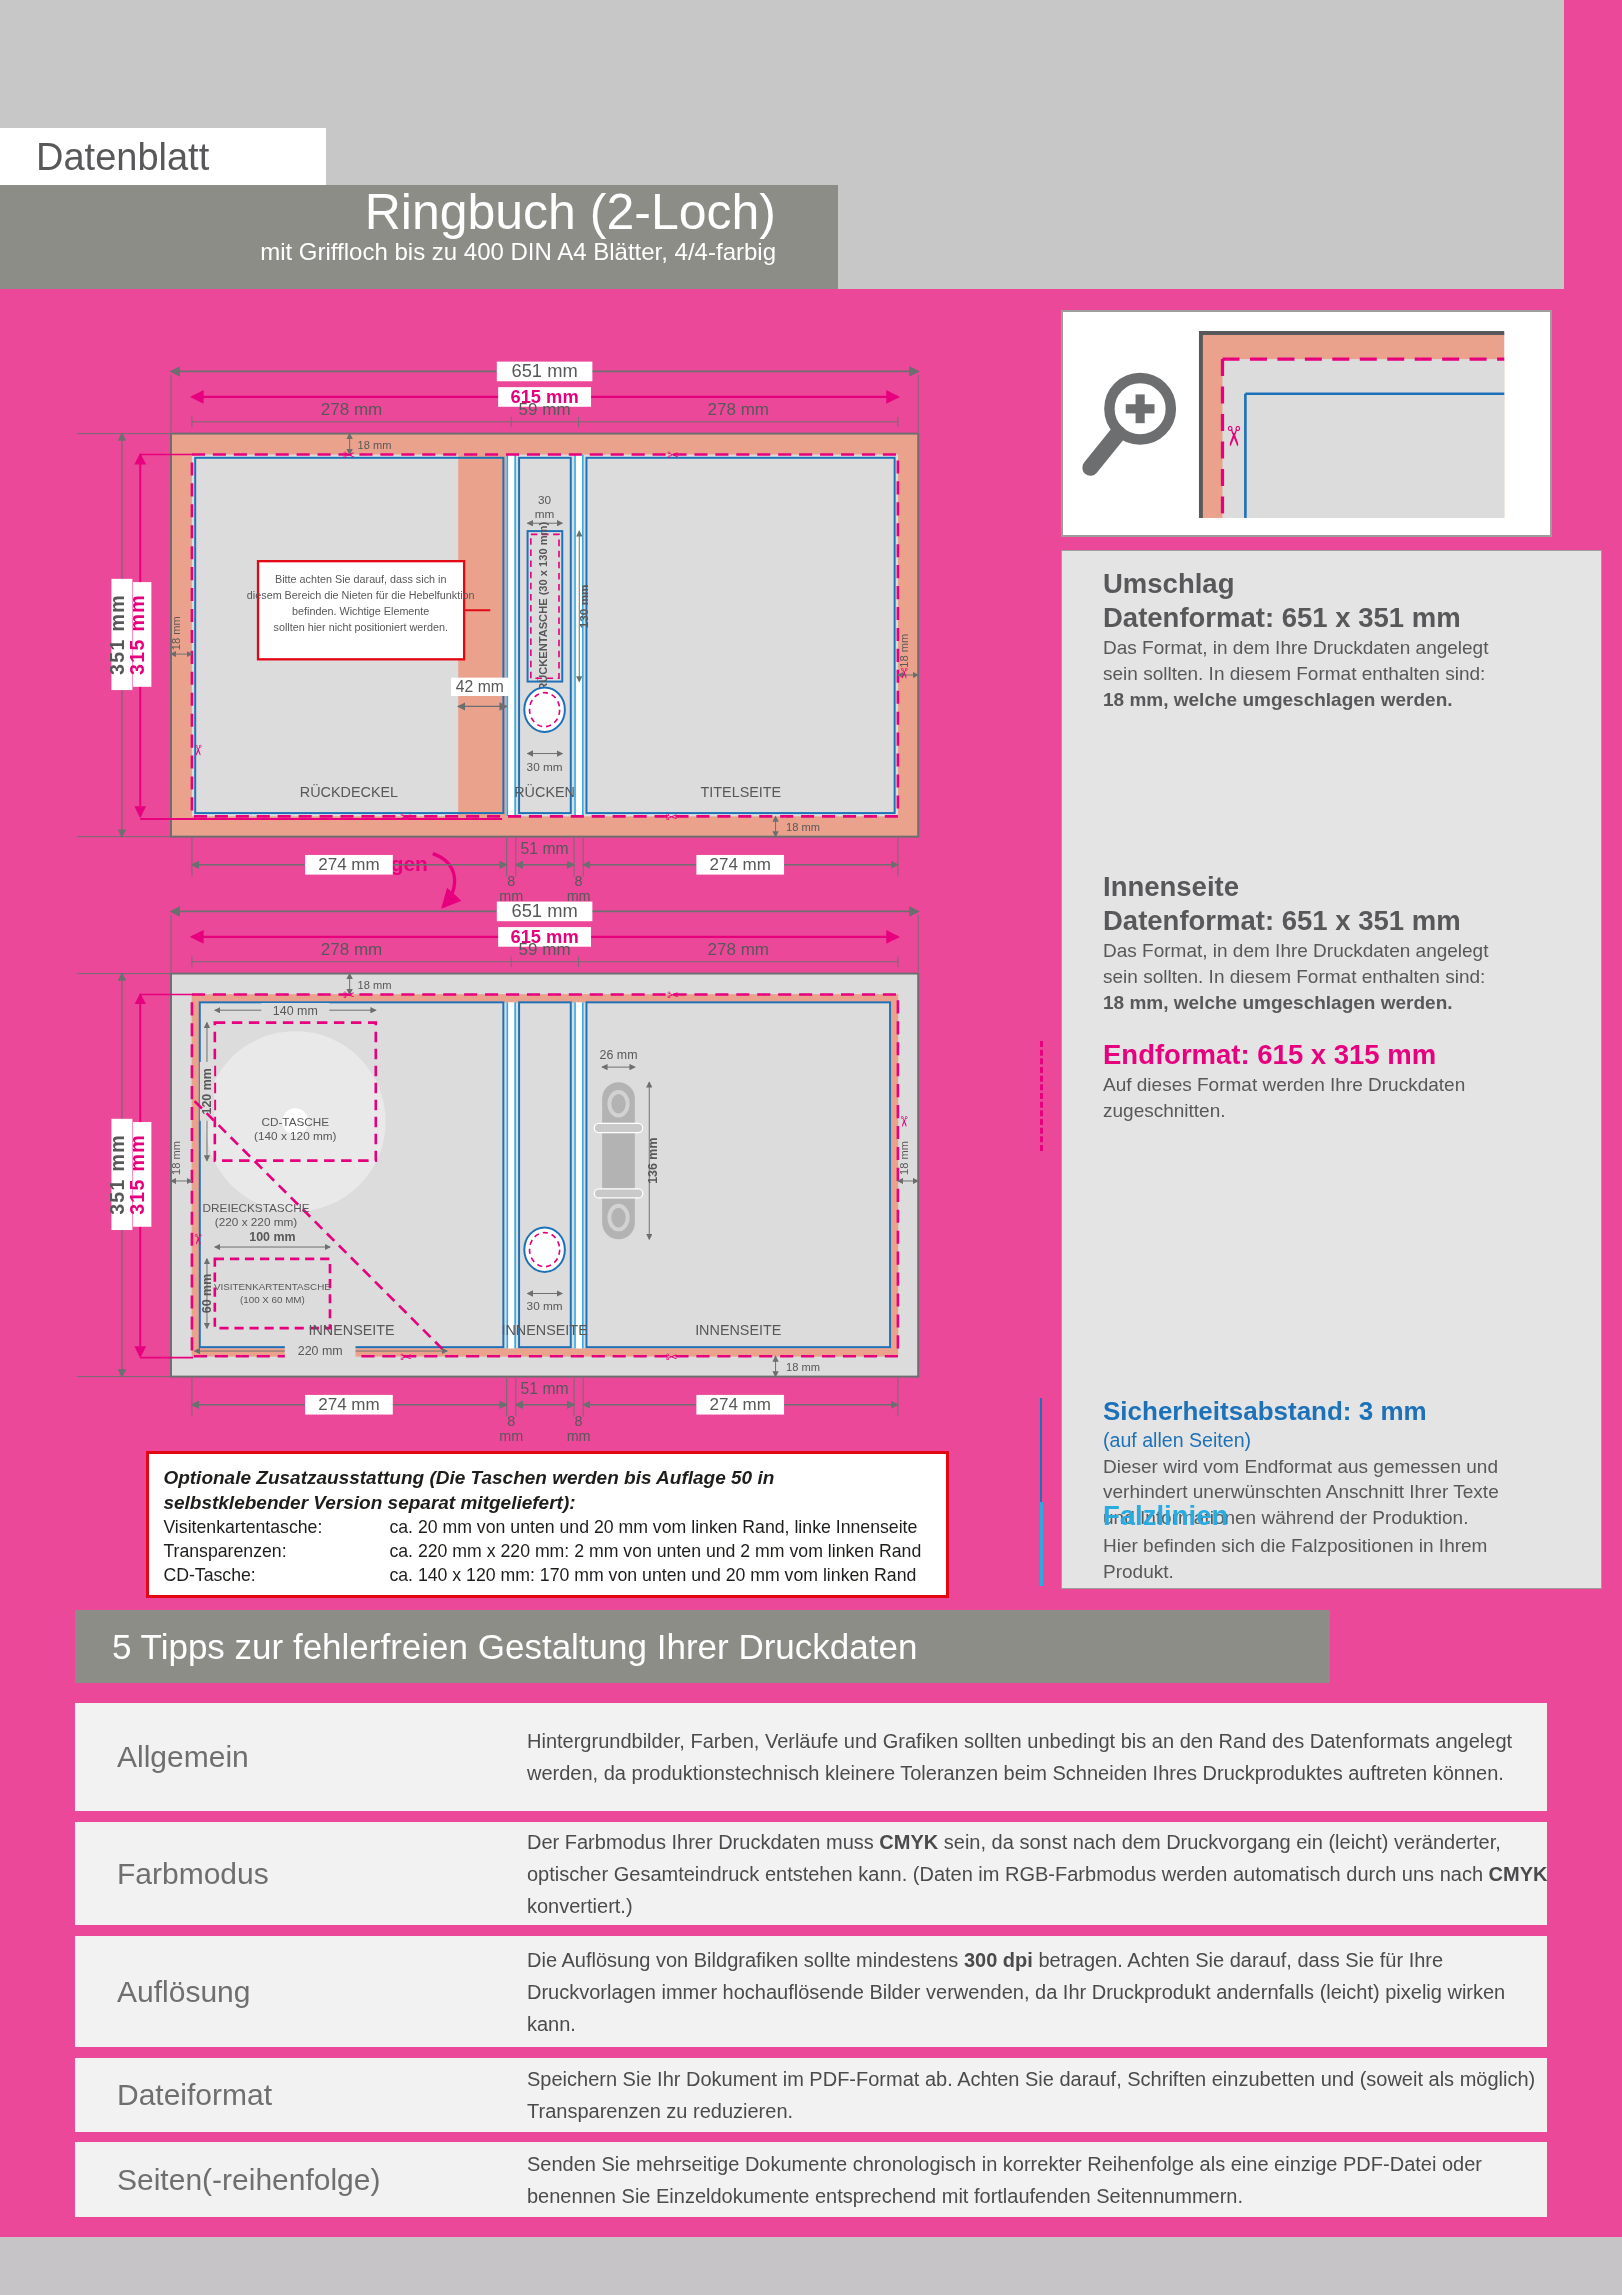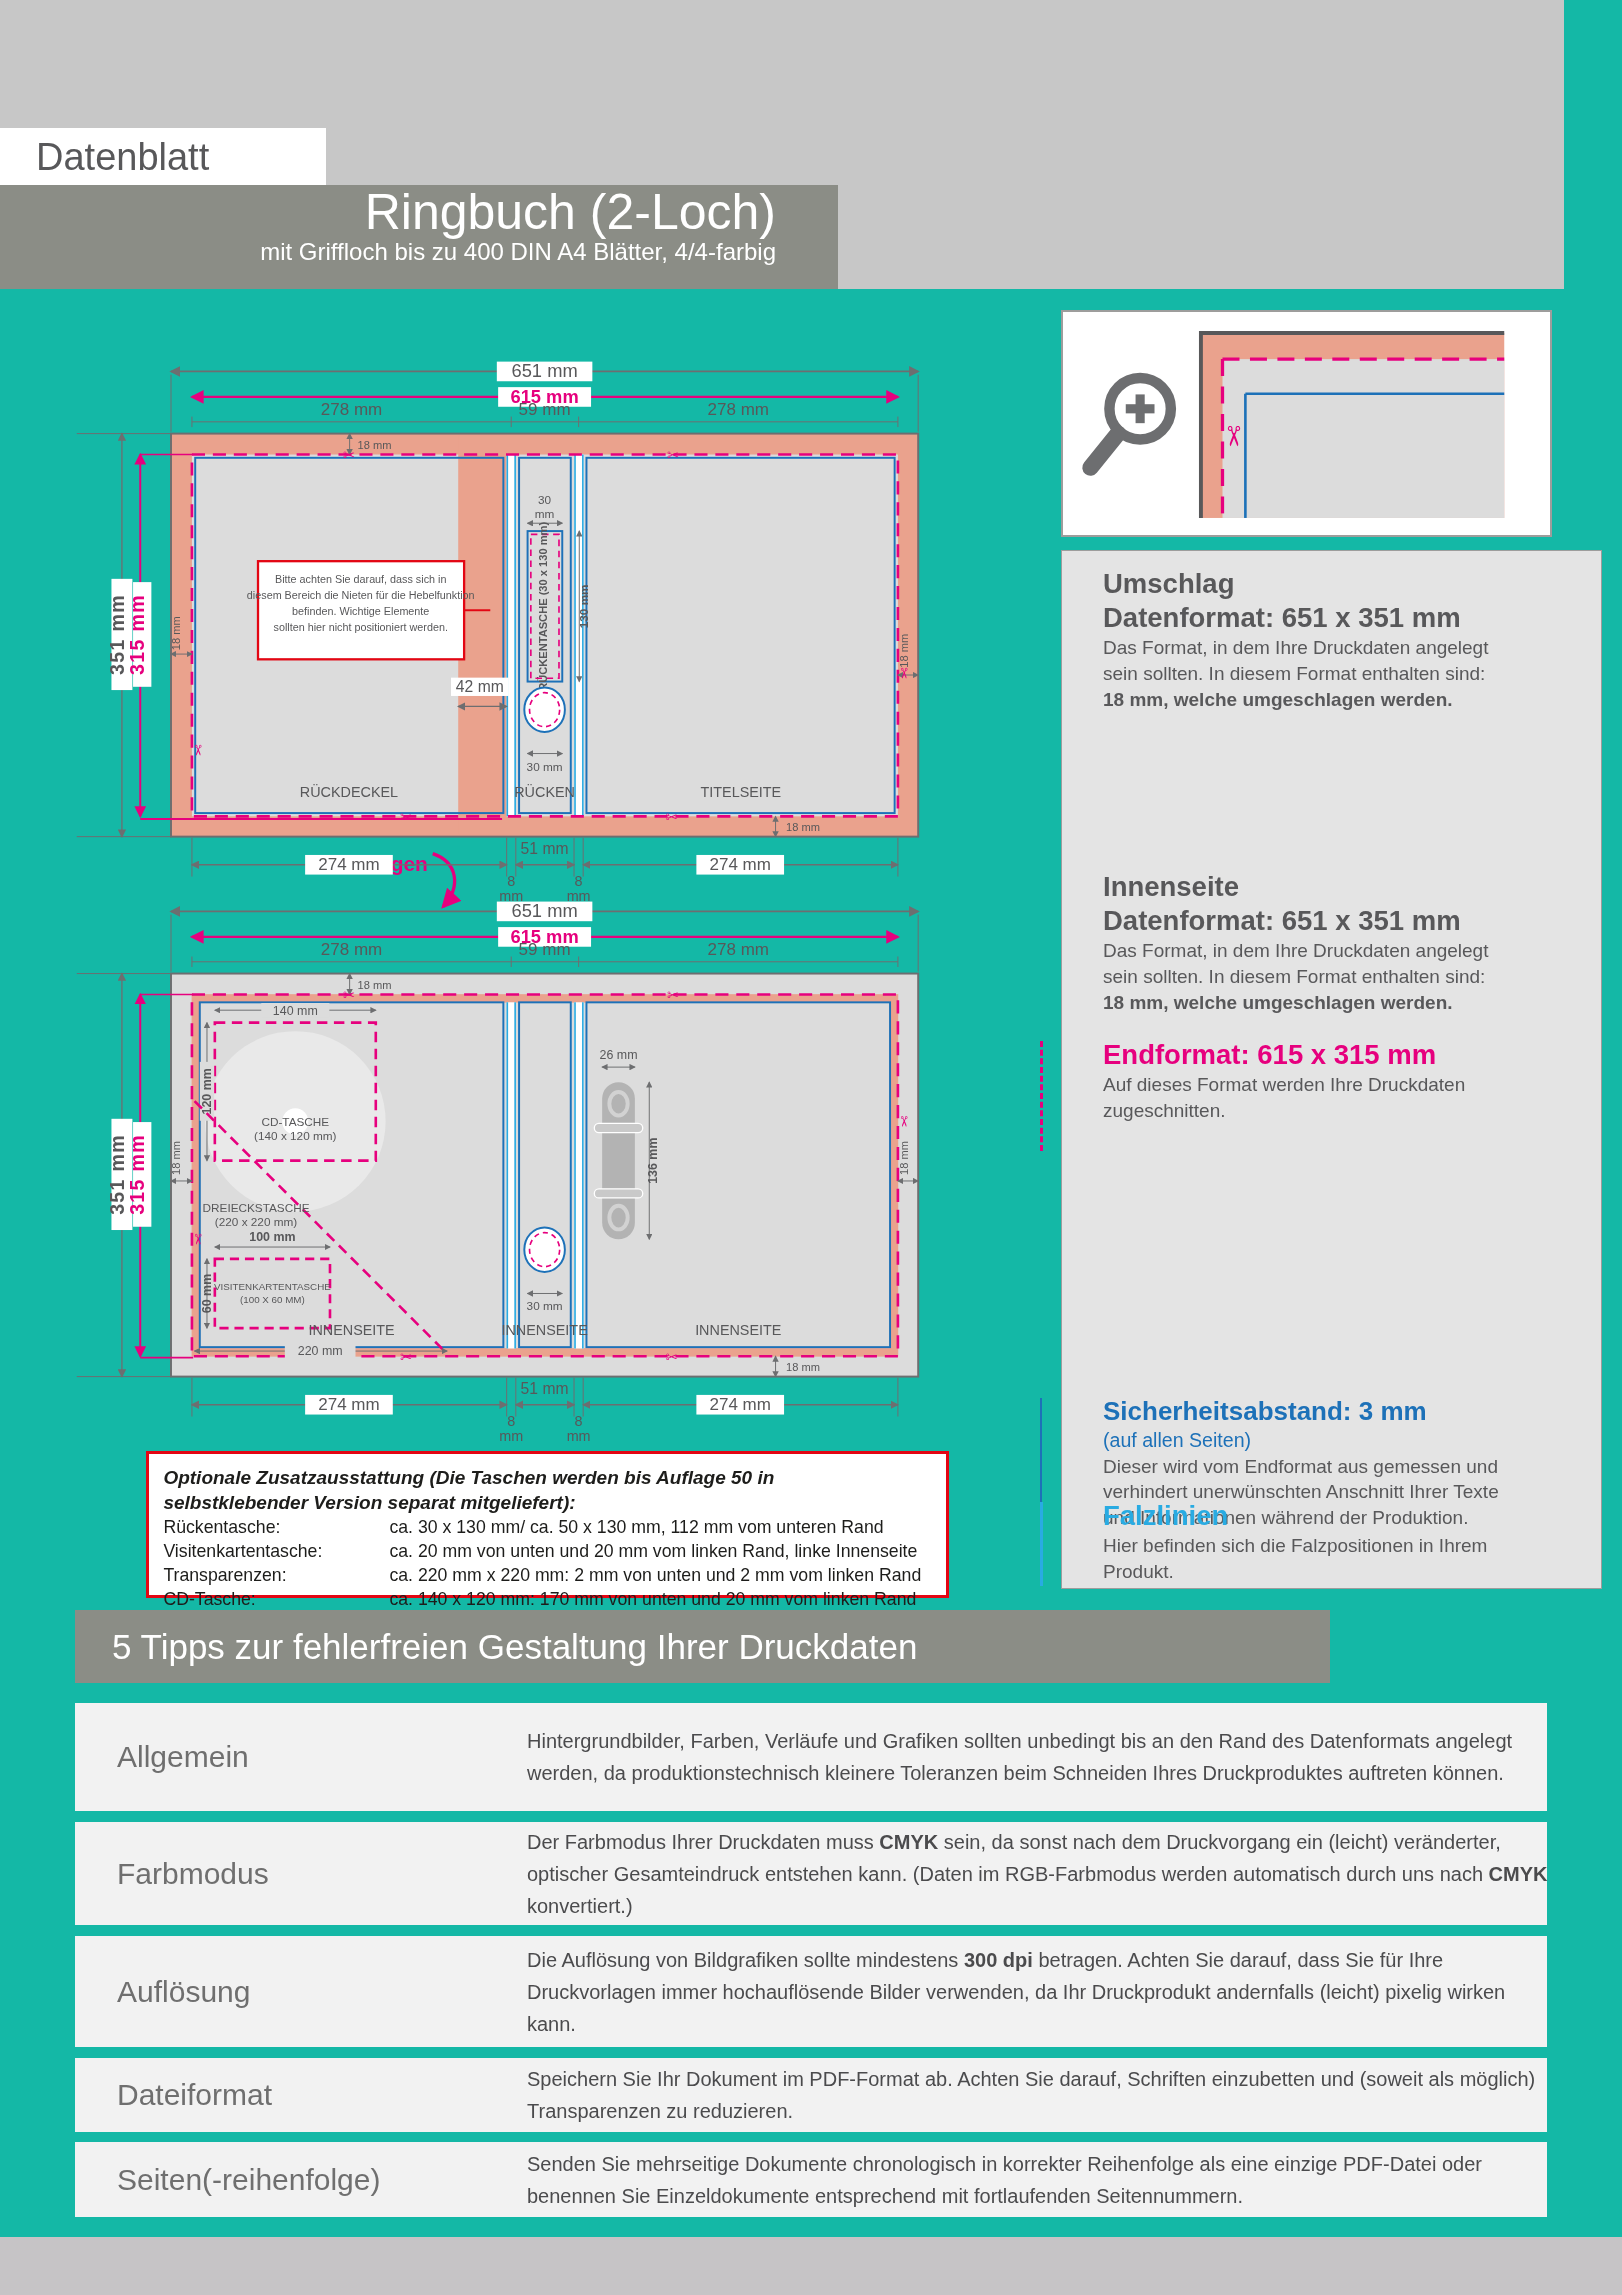--- a/index.html
+++ b/index.html
@@ -1,16 +1,16 @@
 <!DOCTYPE html>
 <html style="font-size:10.5px"><head>
 <meta charset="utf-8">
 <style>
   html,body{margin:0;padding:0;background:#fff;}
-  .page{position:relative;width:1623px;height:2295px;background:#14b8a6;
+  .page{position:relative;width:1623px;height:2295px;background:#ec4899;
         font-family:"Liberation Sans",sans-serif;overflow:hidden;}
   .abs{position:absolute;}
   
   .top-band{left:0;top:0;width:1564px;height:289px;background:#c7c7c7;}
   .datenblatt{left:0;top:128px;width:326px;height:58px;background:#fff;
               color:#58585a;font-size:38px;line-height:58px;padding-left:36px;box-sizing:border-box;}
   .banner{left:0;top:185px;width:838px;height:104px;background:#8b8d86;color:#fff;
           text-align:right;box-sizing:border-box;padding-right:62px;}
   .banner .t{font-size:50px;line-height:48px;margin-top:3px;}
   .banner .s{font-size:24px;line-height:31px;}
@@ -433,24 +433,20 @@
     <div class="sec" style="top:948px">
       <div class="mk" style="left:-22px;top:2.6px;height:84px;border-left:3.3px solid #29abe2"></div>
       <h3 class="cyan-t">Falzlinien</h3>
       <div class="body">Hier befinden sich die Falzpositionen in Ihrem Produkt.</div>
     </div>
   </div>
 
   <div class="abs red-box">
     <div class="title">Optionale Zusatzausstattung (Die Taschen werden bis Auflage 50 in selbstklebender Version separat mitgeliefert):</div>
     <div class="row">
-      <span class="lbl">Rückentasche:</span>
-      <span>ca. 30 x 130 mm/ ca. 50 x 130 mm, 112 mm vom unteren Rand</span>
-    </div>
-    <div class="row">
       <span class="lbl">Visitenkartentasche:</span>
       <span>ca. 20 mm von unten und 20 mm vom linken Rand, linke Innenseite</span>
     </div>
     <div class="row">
       <span class="lbl">Transparenzen:</span>
       <span>ca. 220 mm x 220 mm: 2 mm von unten und 2 mm vom linken Rand</span>
     </div>
     <div class="row">
       <span class="lbl">CD-Tasche:</span>
       <span>ca. 140 x 120 mm: 170 mm von unten und 20 mm vom linken Rand</span>

